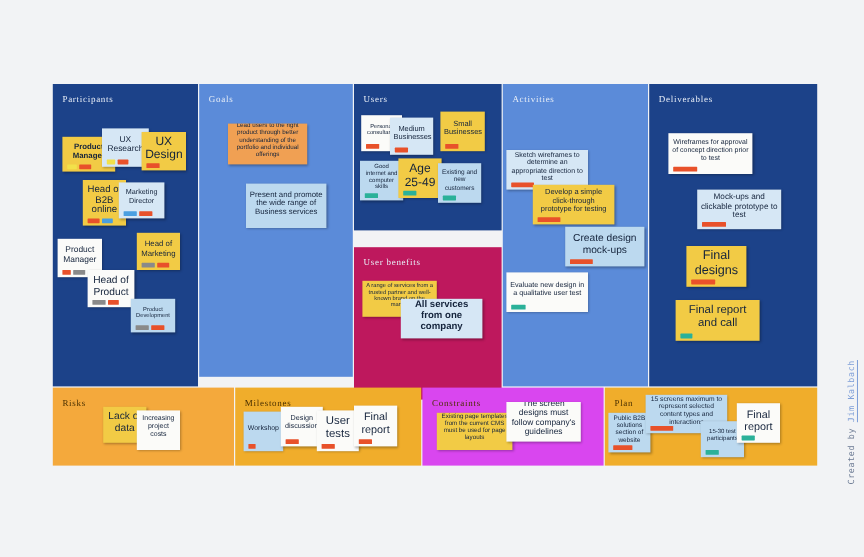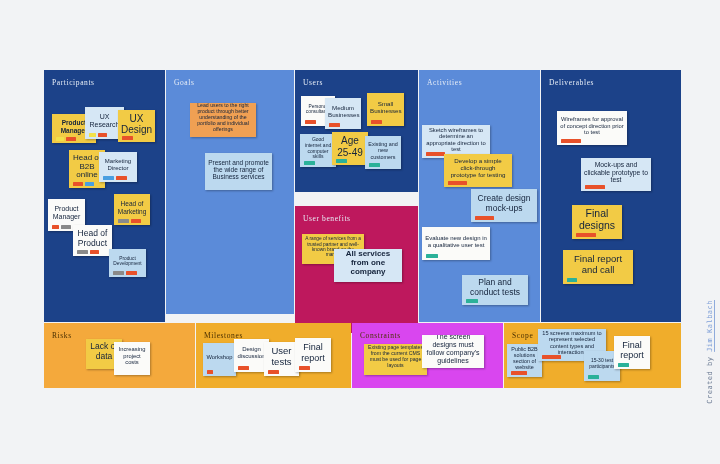--- a/index.html
+++ b/index.html
@@ -221,26 +221,20 @@
       </span>
     </div>
 
     <div class="note" style="left:3px;top:157px;width:68px;height:33px;background:#fbfbf9;font-size:6px;">
       <span class="txt">Evaluate new design in a qualitative user test</span>
       <span class="tags">
         <span class="tag" style="width:12px;background:#2bb199;"></span>
       </span>
     </div>
 
-    <div class="note" style="left:43px;top:205px;width:66px;height:30px;background:#bcd9ef;font-size:8.5px;">
-      <span class="txt">Plan and conduct tests</span>
-      <span class="tags">
-        <span class="tag" style="width:12px;background:#2bb199;"></span>
-      </span>
-    </div>
   </div>
 
   <div class="col" style="left:497px;width:140px;height:252px;background:#1c4289;">
     <div class="col-title">Deliverables</div>
 
     <div class="note" style="left:16px;top:41px;width:70px;height:34px;background:#fbfbf9;font-size:5.8px;">
       <span class="txt">Wireframes for approval of concept direction prior to test</span>
       <span class="tags">
         <span class="tag" style="width:20px;background:#e8512a;"></span>
       </span>
@@ -318,21 +312,21 @@
     <div class="note" style="left:12px;top:21px;width:63px;height:31px;background:#f2cb45;font-size:5.2px;">
       <span class="txt">Existing page templates from the current CMS must be used for page layouts</span>
     </div>
 
     <div class="note" style="left:70px;top:12px;width:62px;height:33px;background:#fbfbf9;font-size:7px;">
       <span class="txt">The screen designs must follow company's guidelines</span>
     </div>
   </div>
 
   <div class="col bottomrow" style="left:460px;top:253px;width:177px;height:65px;background:#f0ad2b;">
-    <div class="row-title">Scope</div>
+    <div class="row-title">Plan</div>
 
     <div class="note" style="left:3px;top:21px;width:35px;height:33px;background:#bcd9ef;font-size:5.4px;">
       <span class="txt">Public B2B solutions section of website</span>
       <span class="tags">
         <span class="tag" style="width:16px;background:#e8512a;"></span>
       </span>
     </div>
 
     <div class="note" style="left:34px;top:6px;width:68px;height:32px;background:#bcd9ef;font-size:5.6px;">
       <span class="txt">15 screens maximum to represent selected content types and interactions</span>

